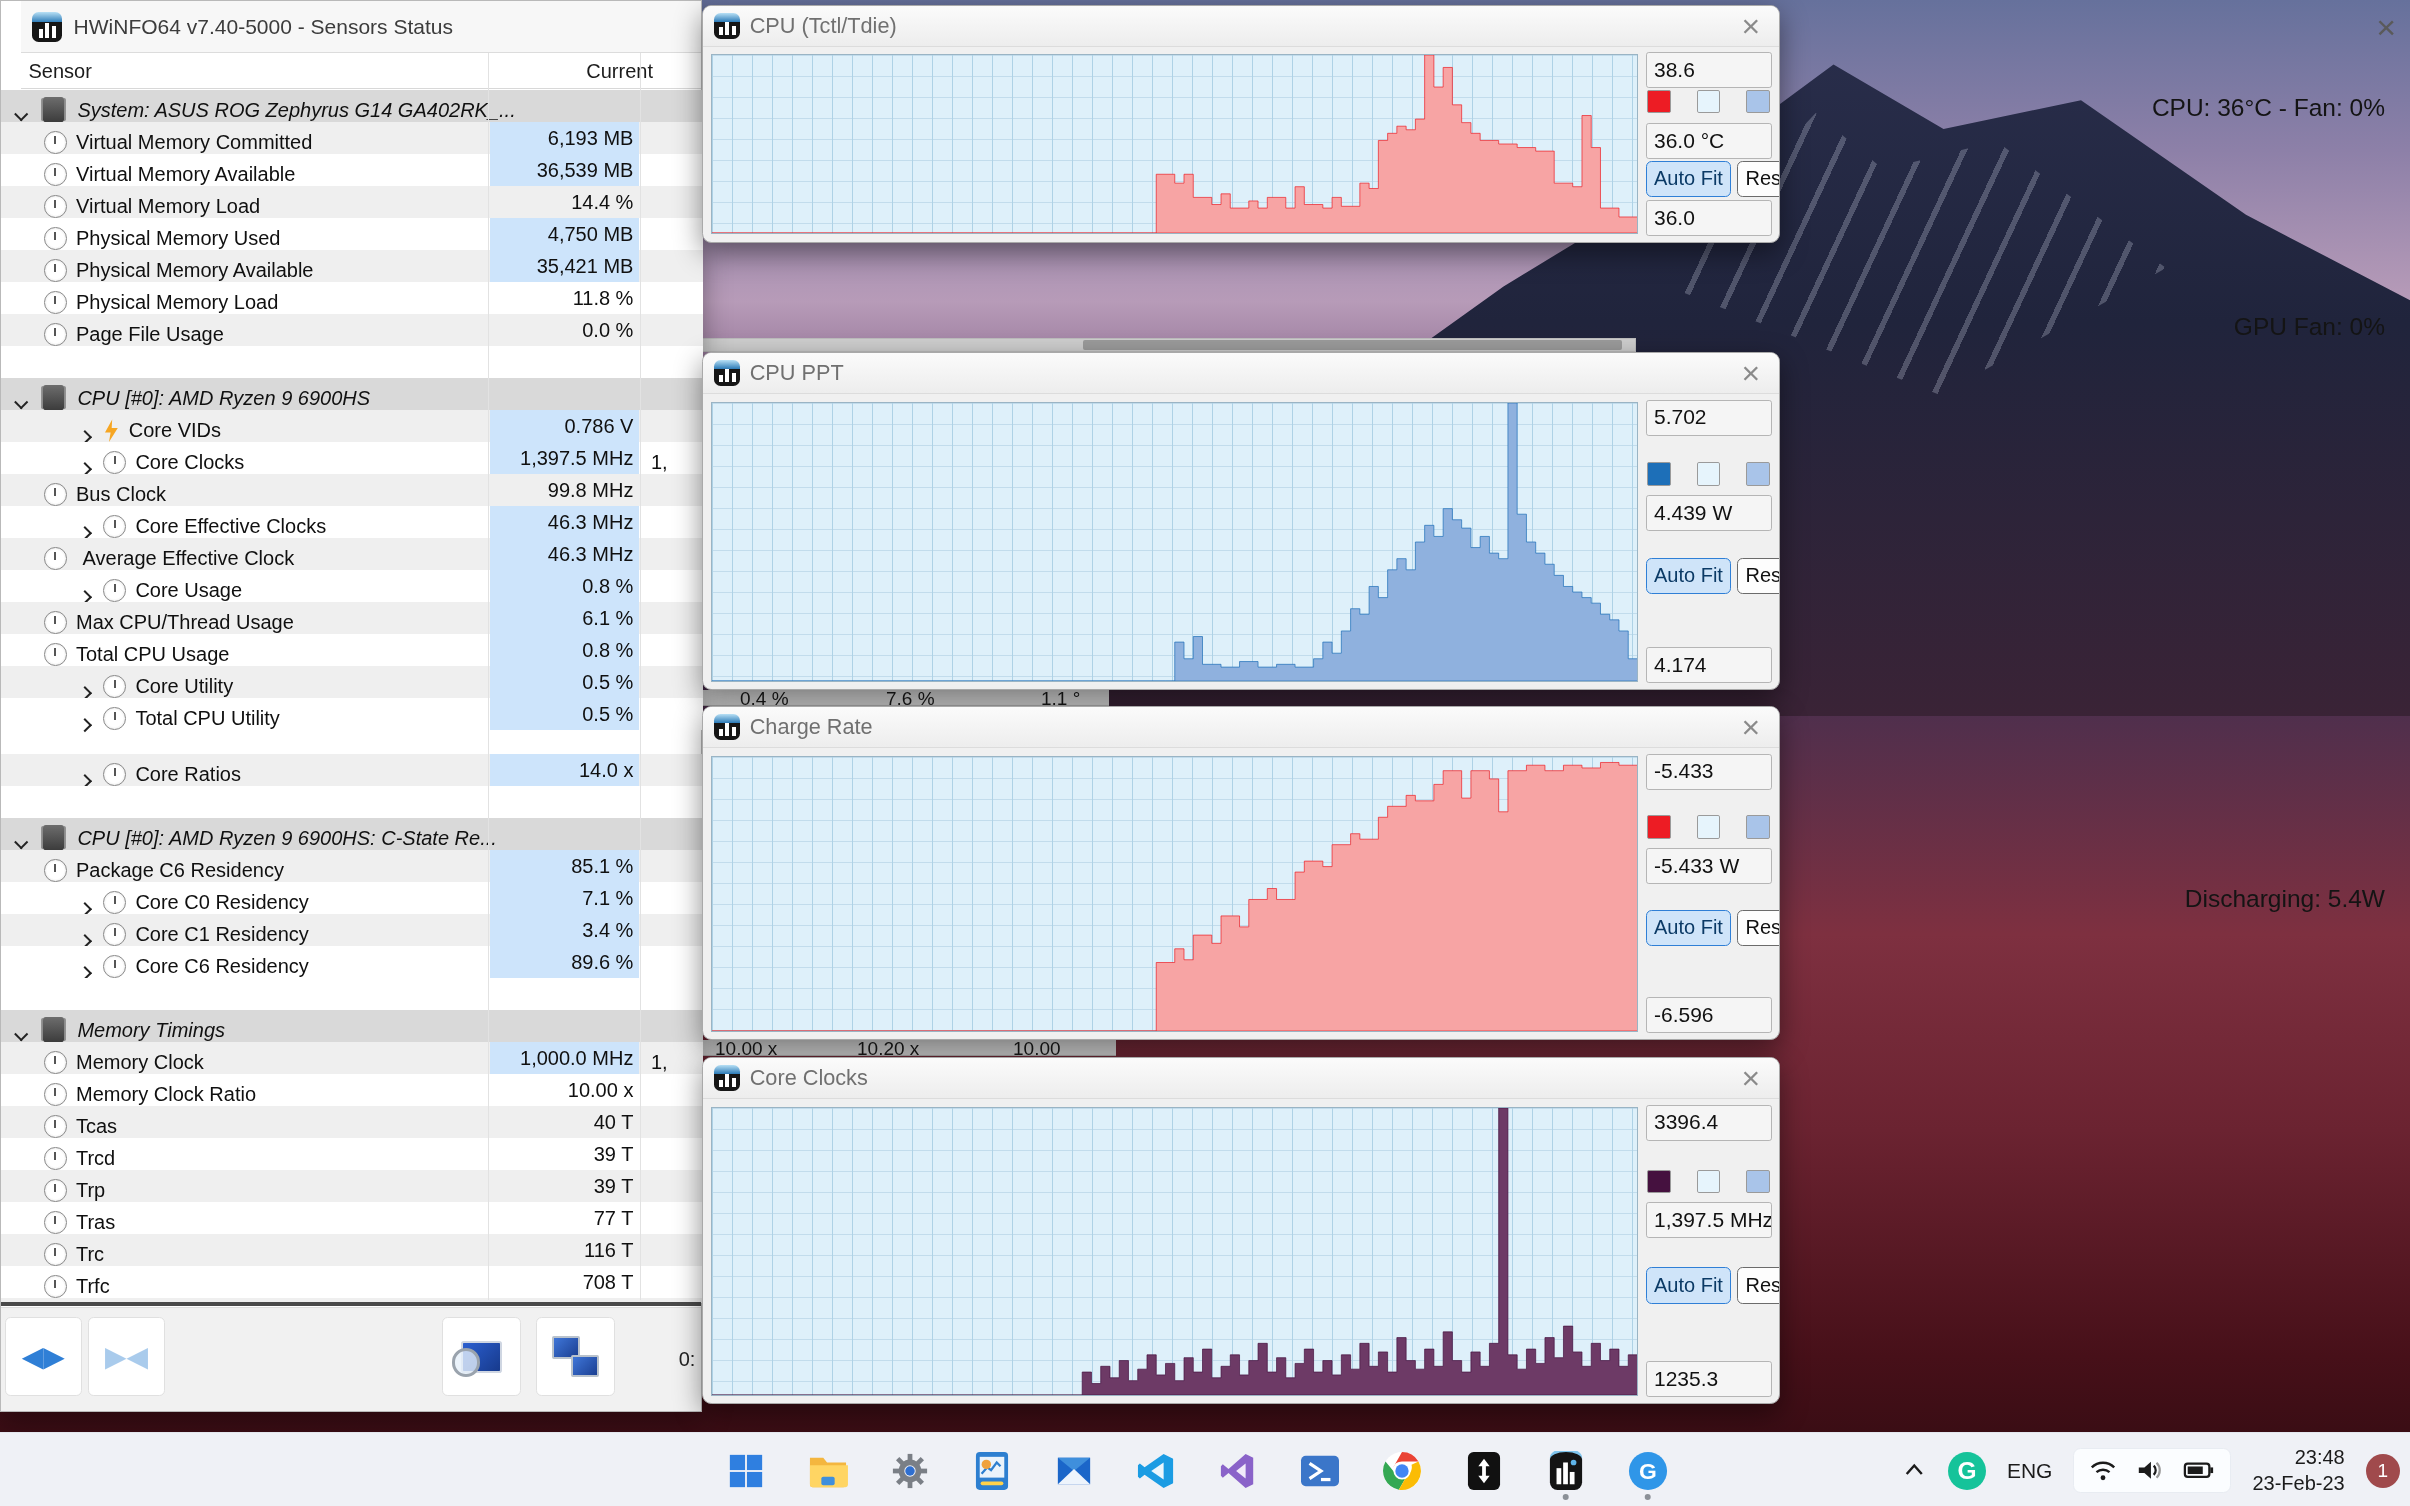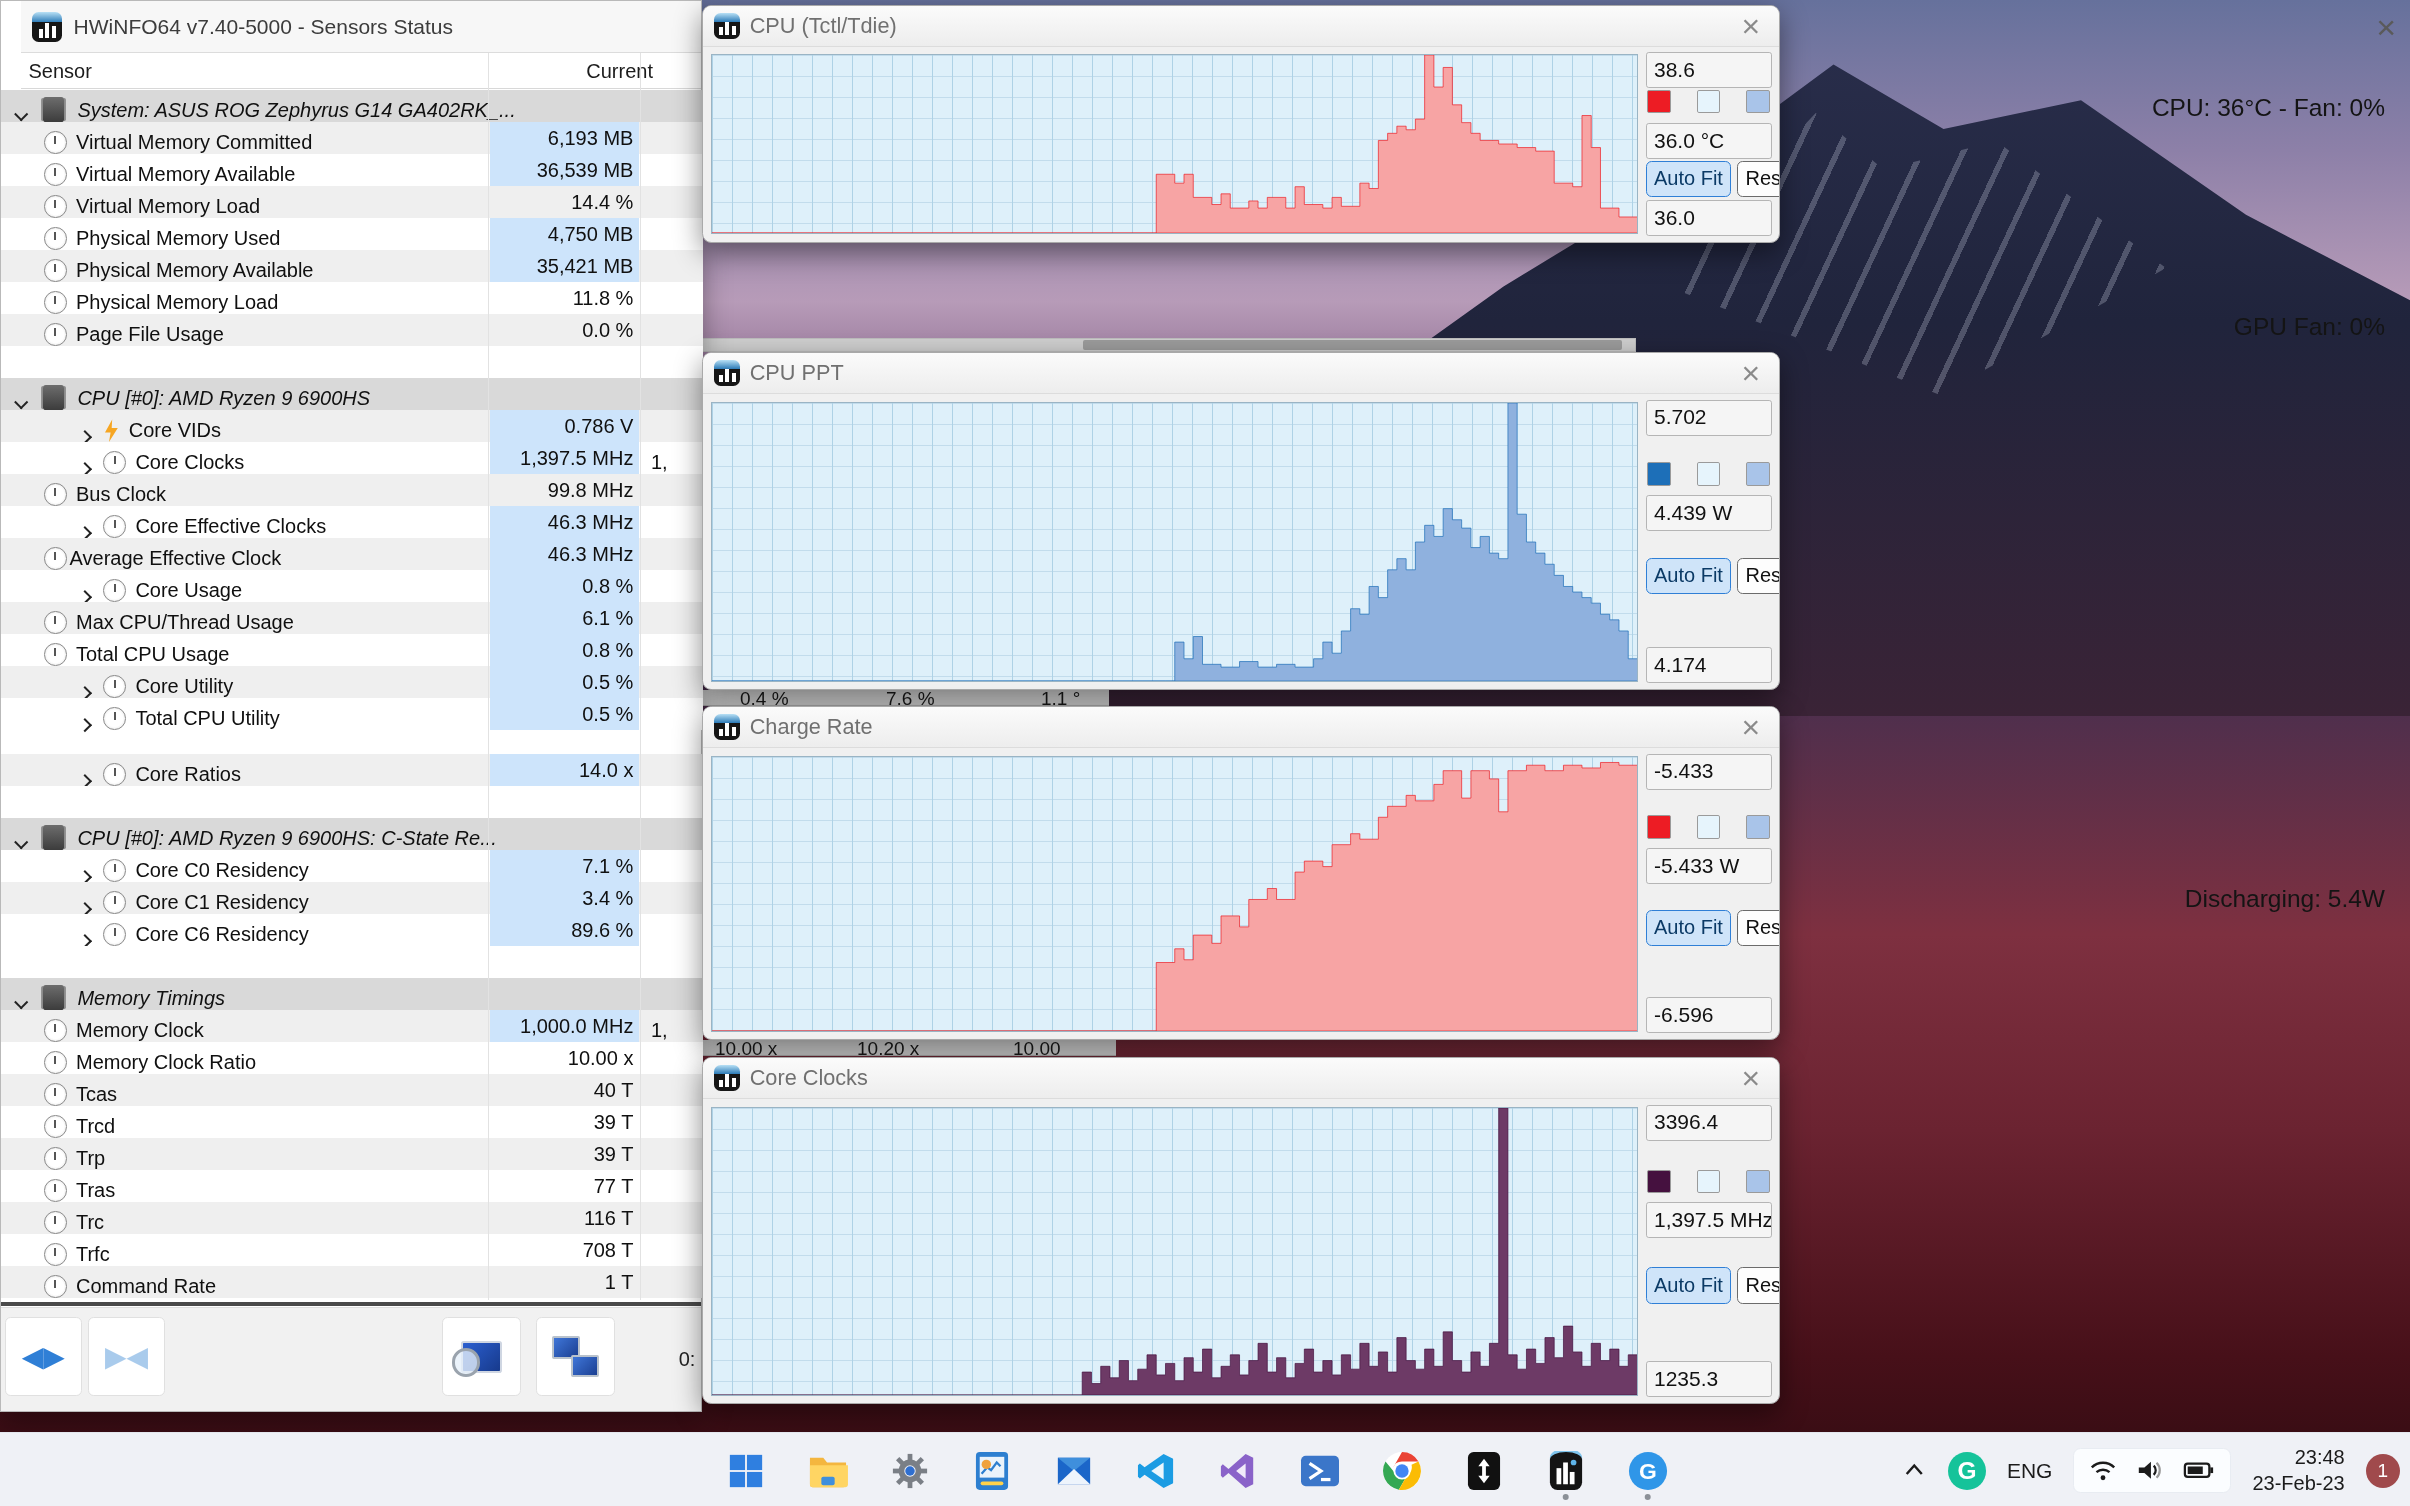--- a/index.html
+++ b/index.html
@@ -262,21 +262,21 @@
           <span class="val">99.8 MHz</span>
         </div>
         <div class="hrow" style="background: rgb(255, 255, 255);">
           <span class="chev right" style="margin-left:79px"></span>
           <span class="clock-ic" style="margin-left:13px"></span>
           <span class="lbl" style="margin-left:9.4px">Core Effective Clocks</span>
           <span class="val hl">46.3 MHz</span>
         </div>
         <div class="hrow" style="background: rgb(239, 239, 239);">
           <span class="clock-ic" style="margin-left:43px"></span>
-          <span class="lbl" style="margin-left:3px">Average Effective Clock</span>
+          <span class="lbl" style="margin-left:16px">Average Effective Clock</span>
           <span class="val hl">46.3 MHz</span>
         </div>
         <div class="hrow" style="background: rgb(255, 255, 255);">
           <span class="chev right" style="margin-left:79px"></span>
           <span class="clock-ic" style="margin-left:13px"></span>
           <span class="lbl" style="margin-left:9.4px">Core Usage</span>
           <span class="val hl">0.8 %</span>
         </div>
         <div class="hrow" style="background: rgb(239, 239, 239);">
           <span class="clock-ic" style="margin-left:43px"></span>
@@ -304,20 +304,25 @@
           <span class="chev right" style="margin-left:79px"></span>
           <span class="clock-ic" style="margin-left:13px"></span>
           <span class="lbl" style="margin-left:9.4px">Core Ratios</span>
           <span class="val hl">14.0 x</span>
         </div>
         <div class="hrow" style="background: rgb(255, 255, 255);"></div>
         <div class="hrow section">
           <span class="chev down" style="margin-left:15px"></span>
           <span class="chip-ic" style="margin-left:17px"></span>
           <span class="lbl" style="margin-left:13px">CPU [#0]: AMD Ryzen 9 6900HS: C-State Re...</span>
+        </div>
+        <div class="hrow" style="background: rgb(239, 239, 239);">
+          <span class="clock-ic" style="margin-left:43px"></span>
+          <span class="lbl" style="margin-left:9.4px">Package C6 Residency</span>
+          <span class="val hl">85.1 %</span>
         </div>
         <div class="hrow" style="background: rgb(255, 255, 255);">
           <span class="chev right" style="margin-left:79px"></span>
           <span class="clock-ic" style="margin-left:13px"></span>
           <span class="lbl" style="margin-left:9.4px">Core C0 Residency</span>
           <span class="val hl">7.1 %</span>
         </div>
         <div class="hrow" style="background: rgb(239, 239, 239);">
           <span class="chev right" style="margin-left:79px"></span>
           <span class="clock-ic" style="margin-left:13px"></span>

